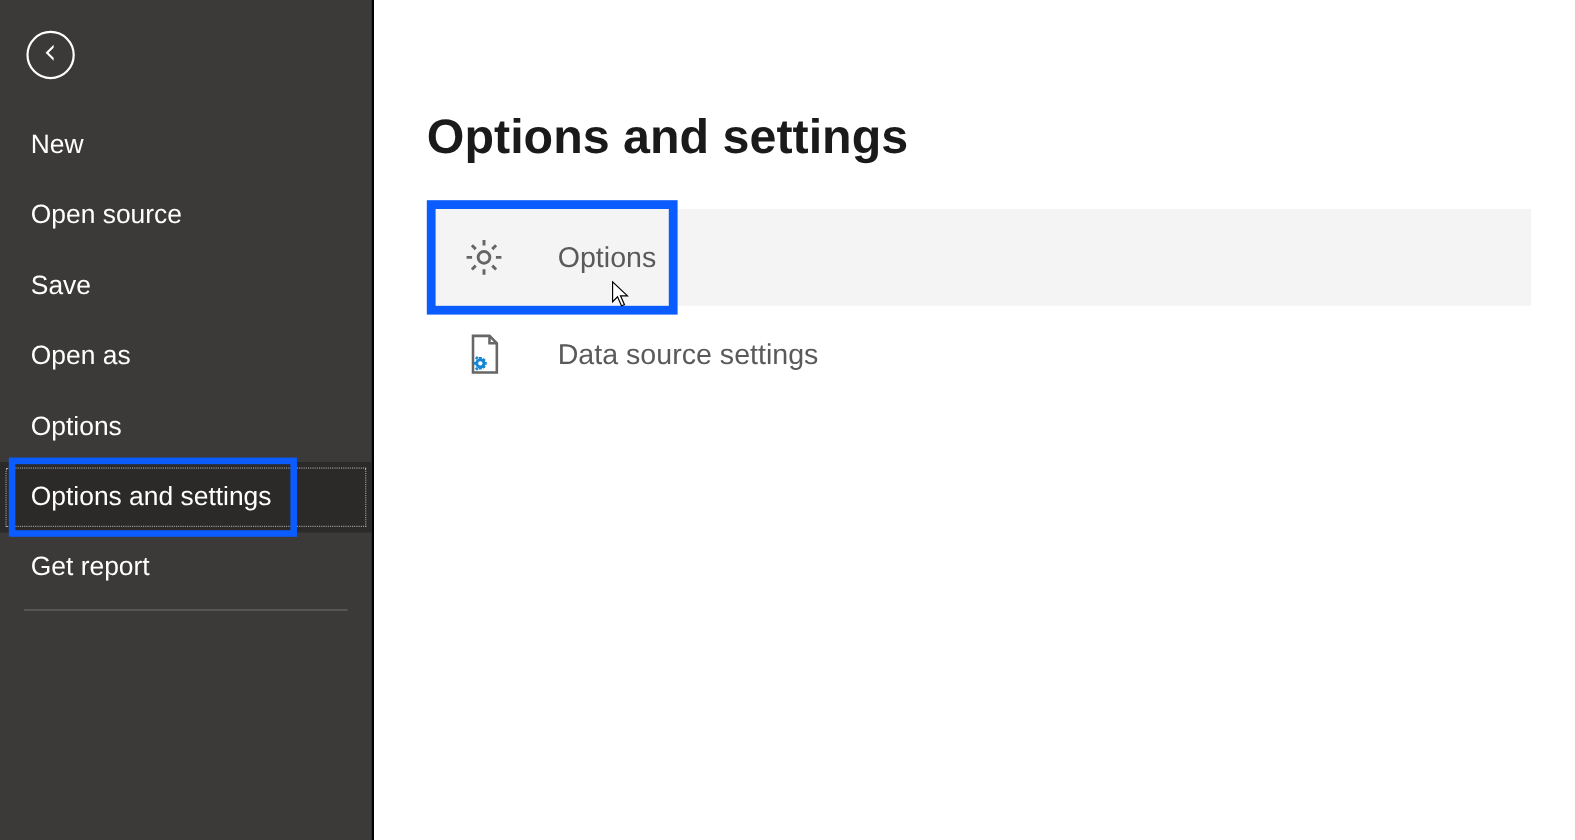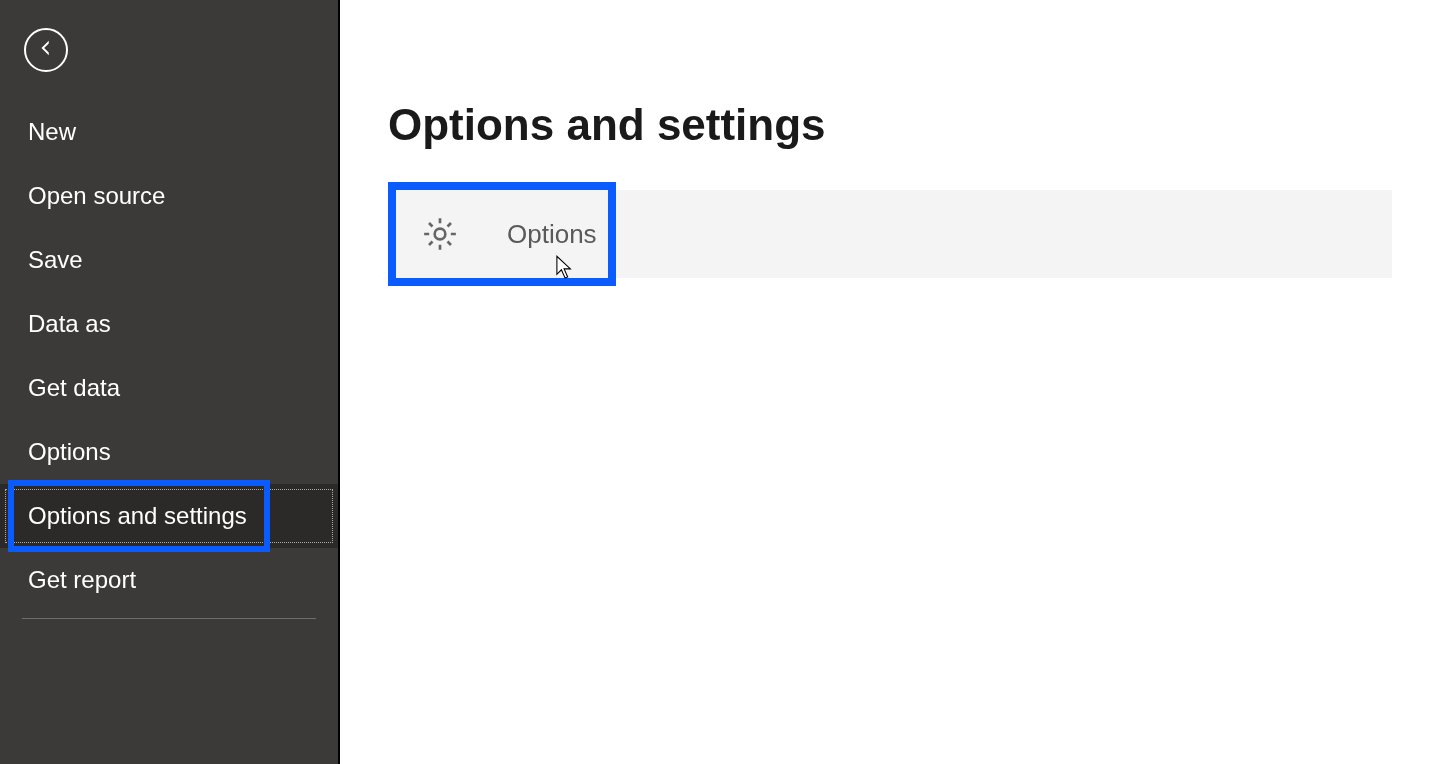--- a/index.html
+++ b/index.html
@@ -124,24 +124,21 @@
     <li class="nav-item">
       <span>New</span>
     </li>
     <li class="nav-item">
       <span>Open source</span>
     </li>
     <li class="nav-item">
       <span>Save</span>
     </li>
     <li class="nav-item">
-      <span>Data as</span>
-    </li>
-    <li class="nav-item">
-      <span>Get data</span>
+      <span>Open as</span>
     </li>
     <li class="nav-item">
       <span>Options</span>
     </li>
     <li class="nav-item active">
       <span>Options and settings</span>
       <span class="highlight-box" style="width:262px"></span>
     </li>
     <li class="nav-item">
       <span>Get report</span>
@@ -157,17 +154,30 @@
     <span class="icon-slot">
       <svg viewBox="0 0 24 24" fill="none" stroke="#666" stroke-width="1.6">
         <circle cx="12" cy="12" r="3.2"></circle>
         <path d="M12 2.5v3M12 18.5v3M21.5 12h-3M5.5 12h-3M18.6 5.4l-2.1 2.1M7.5 16.5l-2.1 2.1M18.6 18.6l-2.1-2.1M7.5 7.5 5.4 5.4"></path>
       </svg>
     </span>
     <span>Options</span>
     <span class="highlight-box" style="width:228px"></span>
   </div>
 
+  <div class="option-row">
+    <span class="icon-slot">
+      <svg viewBox="0 0 24 24" fill="none" stroke="#666" stroke-width="1.4">
+        <path d="M6 2h9l4 4v16H6z"></path>
+        <path d="M15 2v4h4"></path>
+        <g stroke="#1486d4" fill="none" stroke-width="1.6">
+          <circle cx="10" cy="17" r="2"></circle>
+          <path d="M10 13.5v1.2M10 20.3v-1.2M13.5 17h-1.2M7.7 17H6.5M12.4 14.6l-.9.9M8.5 19.5l-.9.9M12.4 19.4l-.9-.9M8.5 14.5l-.9-.9"></path>
+        </g>
+      </svg>
+    </span>
+    <span>Data source settings</span>
+  </div>
 </main>
 
 <svg class="cursor" viewBox="0 0 20 28">
   <path d="M1 1l0 20 5-5 4 9 3-1-4-9 7 0z" fill="#fff" stroke="#000" stroke-width="1.2"></path>
 </svg>
 
 </body></html>

